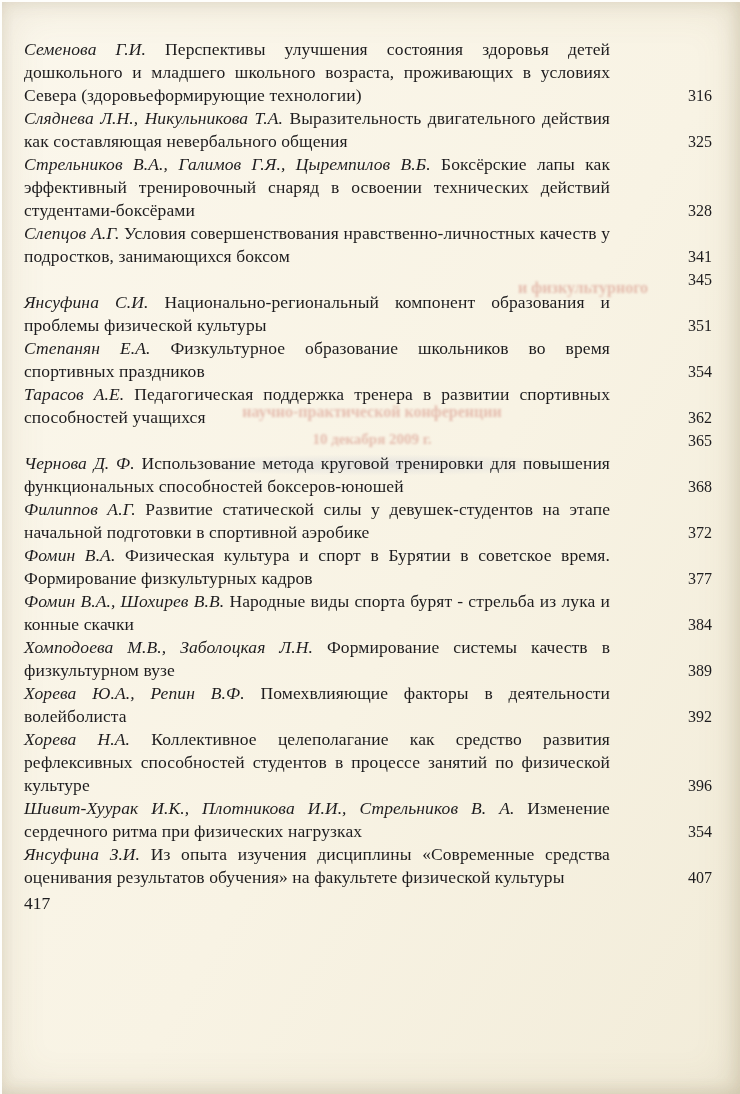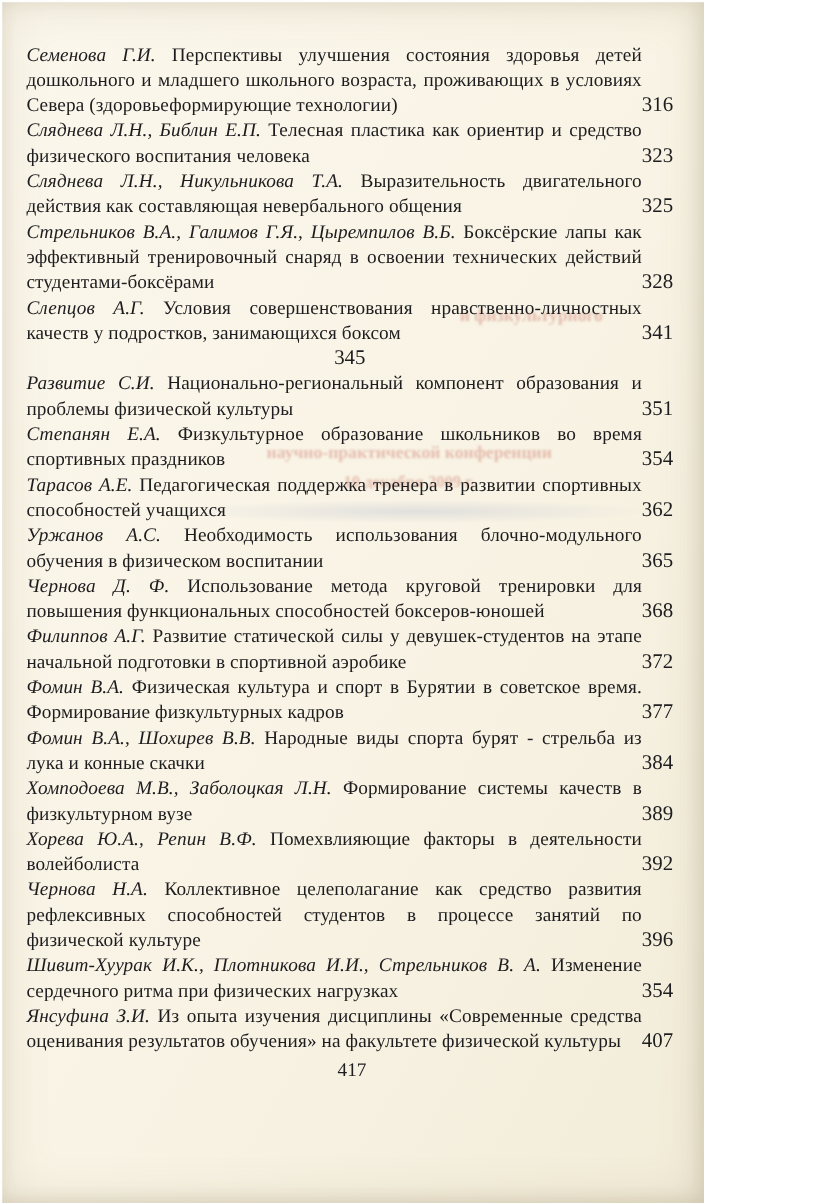--- a/index.html
+++ b/index.html
@@ -4,21 +4,21 @@
 <style>
   * { box-sizing: border-box; }
   html, body { margin: 0; padding: 0; }
   body {
     width: 740px; height: 1094px;
     background: #ffffff;
     font-family: "Liberation Serif", serif;
   }
   .scan {
     position: relative;
-    width: 640px; height: 1094px;
+    width: 740px; height: 1094px;
     overflow: hidden;
     background: linear-gradient(120deg, #fbf7ec 0%, #f8f3e4 55%, #f2ecd9 100%);
     box-shadow:
       inset 0 0 45px rgba(120, 100, 55, 0.14),
       inset -6px 0 18px rgba(110, 95, 55, 0.10),
       inset 0 -4px 14px rgba(110, 95, 55, 0.08);
     border-left: 2px solid #fefefc;
     border-top: 2px solid #fefefc;
   }
   .page {
@@ -32,29 +32,29 @@
     width: 586px;
     text-align: justify;
     font-size: 17.5px;
     line-height: 23px;
     color: #1d1c1e;
     letter-spacing: 0.1px;
   }
   .authors { font-style: italic; }
   .entry-page {
     flex: 1;
-    text-align: center;
-    font-size: 19px;
+    text-align: right;
+    font-size: 16px;
     line-height: 23px;
     color: #1d1c1e;
     padding-right: 4px;
   }
   .folio {
     margin-top: 3px;
-    text-align: center;
+    text-align: left;
     font-size: 17.5px;
     line-height: 23px;
     color: #1d1c1e;
   }
   
   .ghost {
     position: absolute;
     z-index: 1;
     font-family: "Liberation Serif", serif;
     font-weight: bold;
@@ -85,52 +85,47 @@
   <div class="ghost ghost-red" id="ghost-3">10 декабря 2009 г.</div>
   <div class="smudge"></div>
 
   <div class="page">
     <div class="toc" id="toc">
         <div class="entry">
           <div class="entry-text"><span class="authors">Семенова Г.И. </span><span class="title">Перспективы улучшения состояния здоровья детей дошкольного и младшего школьного возраста, проживающих в условиях Севера (здоровьеформирующие технологии)</span></div>
           <div class="entry-page">316</div>
         </div>
         <div class="entry">
-          <div class="entry-text"><span class="authors">Сляднева Л.Н., Библин Е.П. </span><span class="title">Телесная пластика как ориентир и средство физического воспитания человека</span></div>
-          <div class="entry-page">323</div>
-        </div>
-        <div class="entry">
           <div class="entry-text"><span class="authors">Сляднева Л.Н., Никульникова Т.А. </span><span class="title">Выразительность двигательного действия как составляющая невербального общения</span></div>
           <div class="entry-page">325</div>
         </div>
         <div class="entry">
           <div class="entry-text"><span class="authors">Стрельников В.А., Галимов Г.Я., Цыремпилов В.Б. </span><span class="title">Боксёрские лапы как эффективный тренировочный снаряд в освоении технических действий студентами-боксёрами</span></div>
           <div class="entry-page">328</div>
         </div>
         <div class="entry">
           <div class="entry-text"><span class="authors">Слепцов А.Г. </span><span class="title">Условия совершенствования нравственно-личностных качеств у подростков, занимающихся боксом</span></div>
           <div class="entry-page">341</div>
         </div>
         <div class="entry">
           <div class="entry-page">345</div>
         </div>
         <div class="entry">
-          <div class="entry-text"><span class="authors">Развитие С.И. </span><span class="title">Национально-региональный компонент образования и проблемы физической культуры</span></div>
+          <div class="entry-text"><span class="authors">Янсуфина С.И. </span><span class="title">Национально-региональный компонент образования и проблемы физической культуры</span></div>
           <div class="entry-page">351</div>
         </div>
         <div class="entry">
           <div class="entry-text"><span class="authors">Степанян Е.А. </span><span class="title">Физкультурное образование школьников во время спортивных праздников</span></div>
           <div class="entry-page">354</div>
         </div>
         <div class="entry">
           <div class="entry-text"><span class="authors">Тарасов А.Е. </span><span class="title">Педагогическая поддержка тренера в развитии спортивных способностей учащихся</span></div>
           <div class="entry-page">362</div>
         </div>
         <div class="entry">
-          <div class="entry-text"><span class="authors">Уржанов А.С. </span><span class="title">Необходимость использования блочно-модульного обучения в физическом воспитании</span></div>
           <div class="entry-page">365</div>
         </div>
         <div class="entry">
           <div class="entry-text"><span class="authors">Чернова Д. Ф. </span><span class="title">Использование метода круговой тренировки для повышения функциональных способностей боксеров-юношей</span></div>
           <div class="entry-page">368</div>
         </div>
         <div class="entry">
           <div class="entry-text"><span class="authors">Филиппов А.Г. </span><span class="title">Развитие статической силы у девушек-студентов на этапе начальной подготовки в спортивной аэробике</span></div>
           <div class="entry-page">372</div>
         </div>
@@ -144,21 +139,21 @@
         </div>
         <div class="entry">
           <div class="entry-text"><span class="authors">Хомподоева М.В., Заболоцкая Л.Н. </span><span class="title">Формирование системы качеств в физкультурном вузе</span></div>
           <div class="entry-page">389</div>
         </div>
         <div class="entry">
           <div class="entry-text"><span class="authors">Хорева Ю.А., Репин В.Ф. </span><span class="title">Помехвлияющие факторы в деятельности волейболиста</span></div>
           <div class="entry-page">392</div>
         </div>
         <div class="entry">
-          <div class="entry-text"><span class="authors">Чернова Н.А. </span><span class="title">Коллективное целеполагание как средство развития рефлексивных способностей студентов в процессе занятий по физической культуре</span></div>
+          <div class="entry-text"><span class="authors">Хорева Н.А. </span><span class="title">Коллективное целеполагание как средство развития рефлексивных способностей студентов в процессе занятий по физической культуре</span></div>
           <div class="entry-page">396</div>
         </div>
         <div class="entry">
           <div class="entry-text"><span class="authors">Шивит-Хуурак И.К., Плотникова И.И., Стрельников В. А. </span><span class="title">Изменение сердечного ритма при физических нагрузках</span></div>
           <div class="entry-page">354</div>
         </div>
         <div class="entry">
           <div class="entry-text"><span class="authors">Янсуфина З.И. </span><span class="title">Из опыта изучения дисциплины «Современные средства оценивания результатов обучения» на факультете физической культуры</span></div>
           <div class="entry-page">407</div>
         </div>

